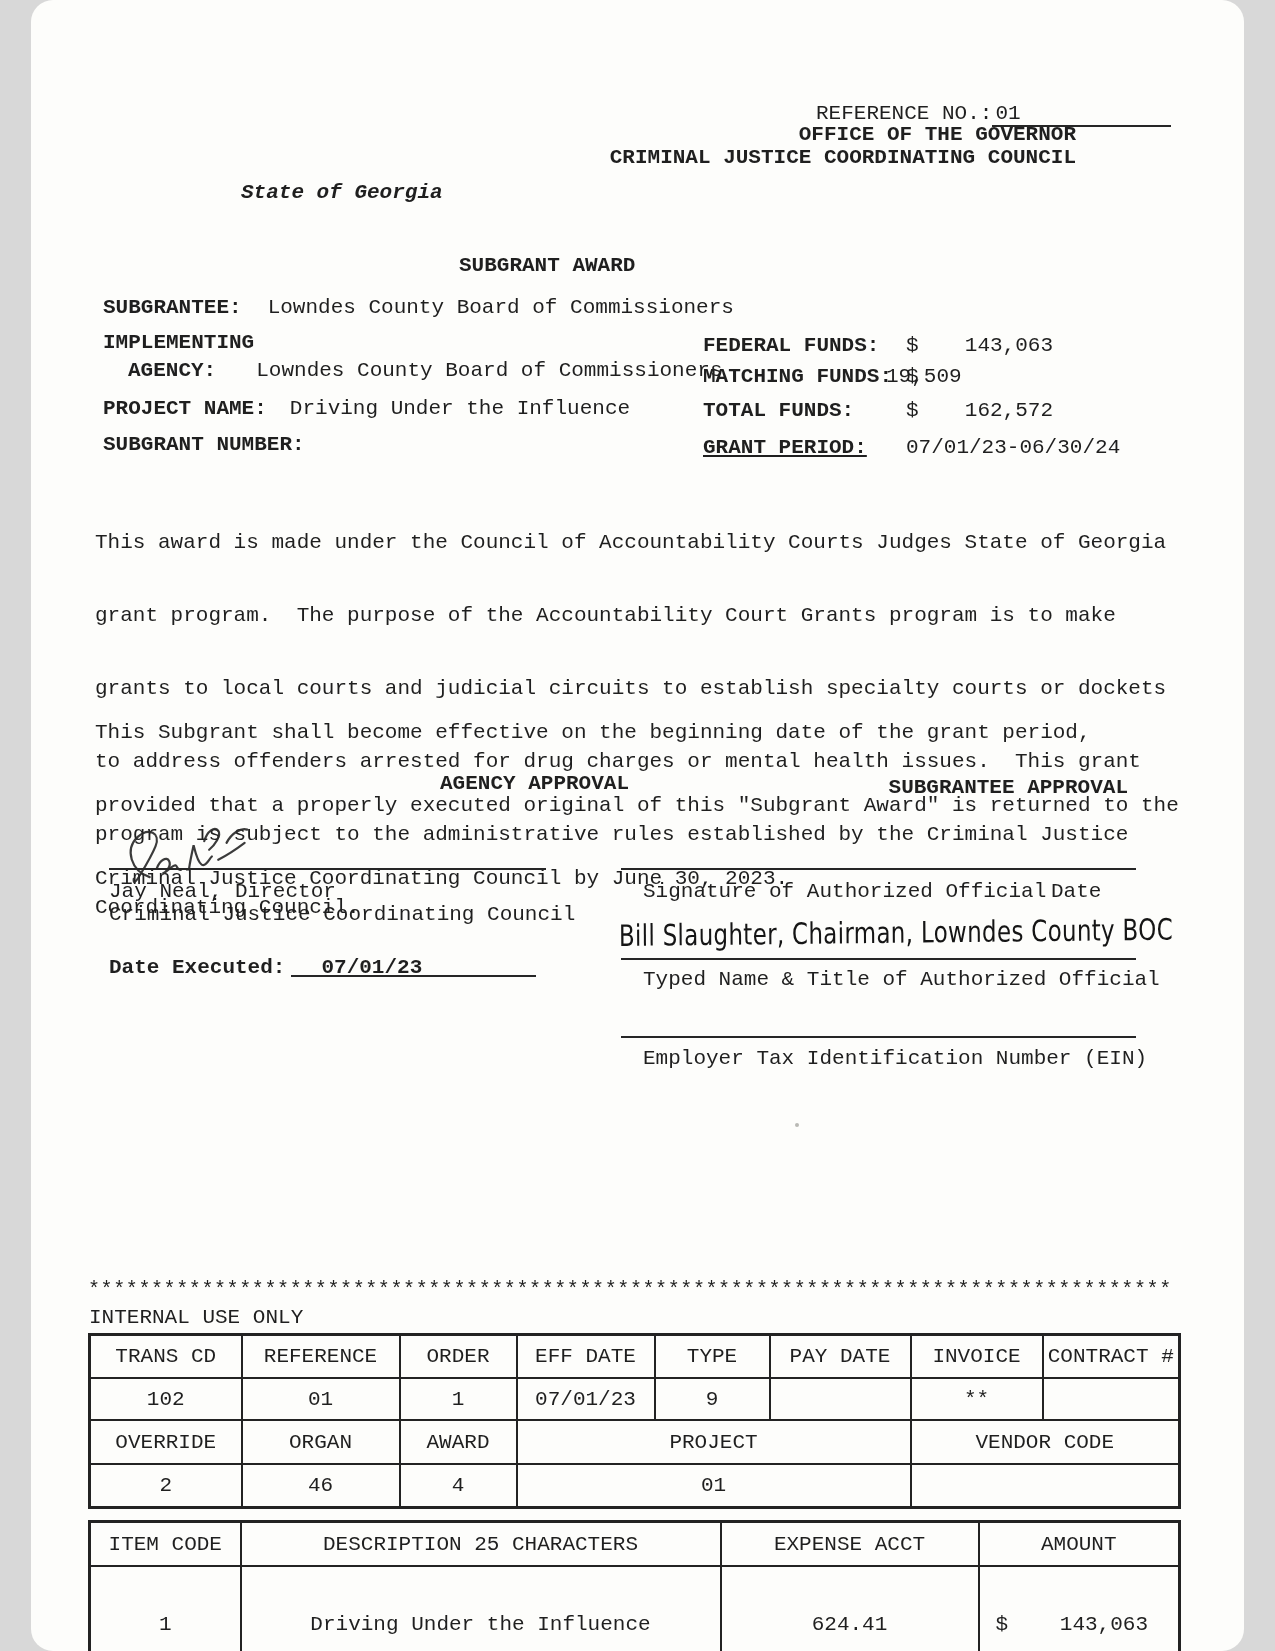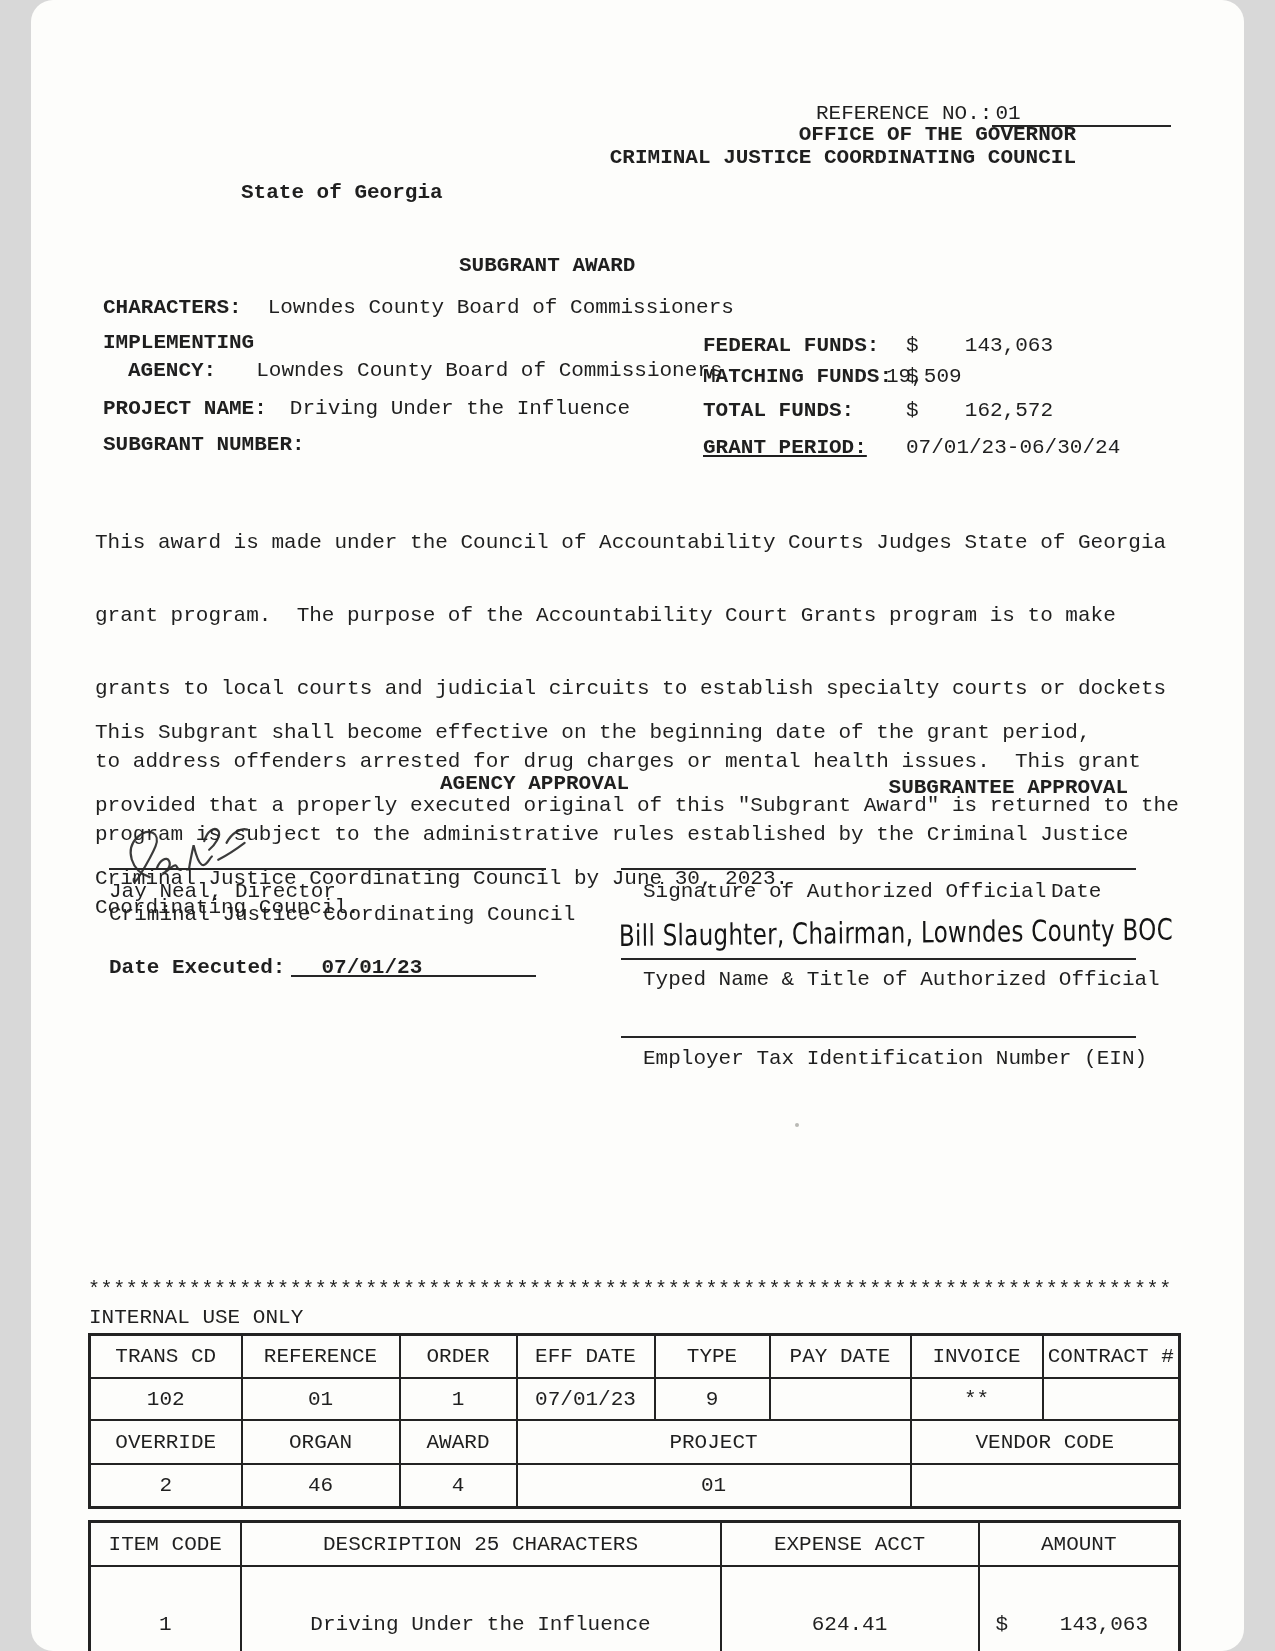--- a/index.html
+++ b/index.html
@@ -49,25 +49,25 @@
 </style>
 </head>
 <body>
 
 <main class="page">
 
   <div class="abs" style="left:785px;top:102px;"><span>REFERENCE NO.:</span><span class="ref-underline">01</span></div>
 
   <div class="abs b center" style="left:55px;top:123px;width:990px;">OFFICE OF THE GOVERNOR</div>
   <div class="abs b center" style="left:55px;top:146px;width:990px;">CRIMINAL JUSTICE COORDINATING COUNCIL</div>
-  <div class="abs b" style="left:210px;top:181px;">State of Georgia</div>
+  <div class="abs b" style="left:210px;top:181px;font-style:italic;">State of Georgia</div>
 
   <div class="abs b" style="left:428px;top:254px;">SUBGRANT AWARD</div>
 
-  <div class="abs" style="left:72px;top:296px;"><span class="b">CHARACTERS:</span><span style="margin-left:26px;">Lowndes County Board of Commissioners</span></div>
+  <div class="abs" style="left:72px;top:296px;"><span class="b">SUBGRANTEE:</span><span style="margin-left:26px;">Lowndes County Board of Commissioners</span></div>
   <div class="abs b" style="left:72px;top:331px;">IMPLEMENTING</div>
   <div class="abs" style="left:72px;top:397px;"><span class="b">PROJECT NAME:</span><span style="margin-left:23px;">Driving Under the Influence</span></div>
   <div class="abs" style="left:97px;top:359px;"><span class="b">AGENCY:</span><span style="margin-left:40px;">Lowndes County Board of Commissioners</span></div>
   <div class="abs b" style="left:72px;top:433px;">SUBGRANT NUMBER:</div>
 
   <div class="abs b" style="left:672px;top:334px;">FEDERAL FUNDS:</div>
   <div class="abs" style="left:875px;top:334px;">$</div>
   <div class="abs" style="left:875px;top:334px;width:147px;text-align:right;">143,063</div>
 
   <div class="abs b" style="left:672px;top:365px;">MATCHING FUNDS:</div>

